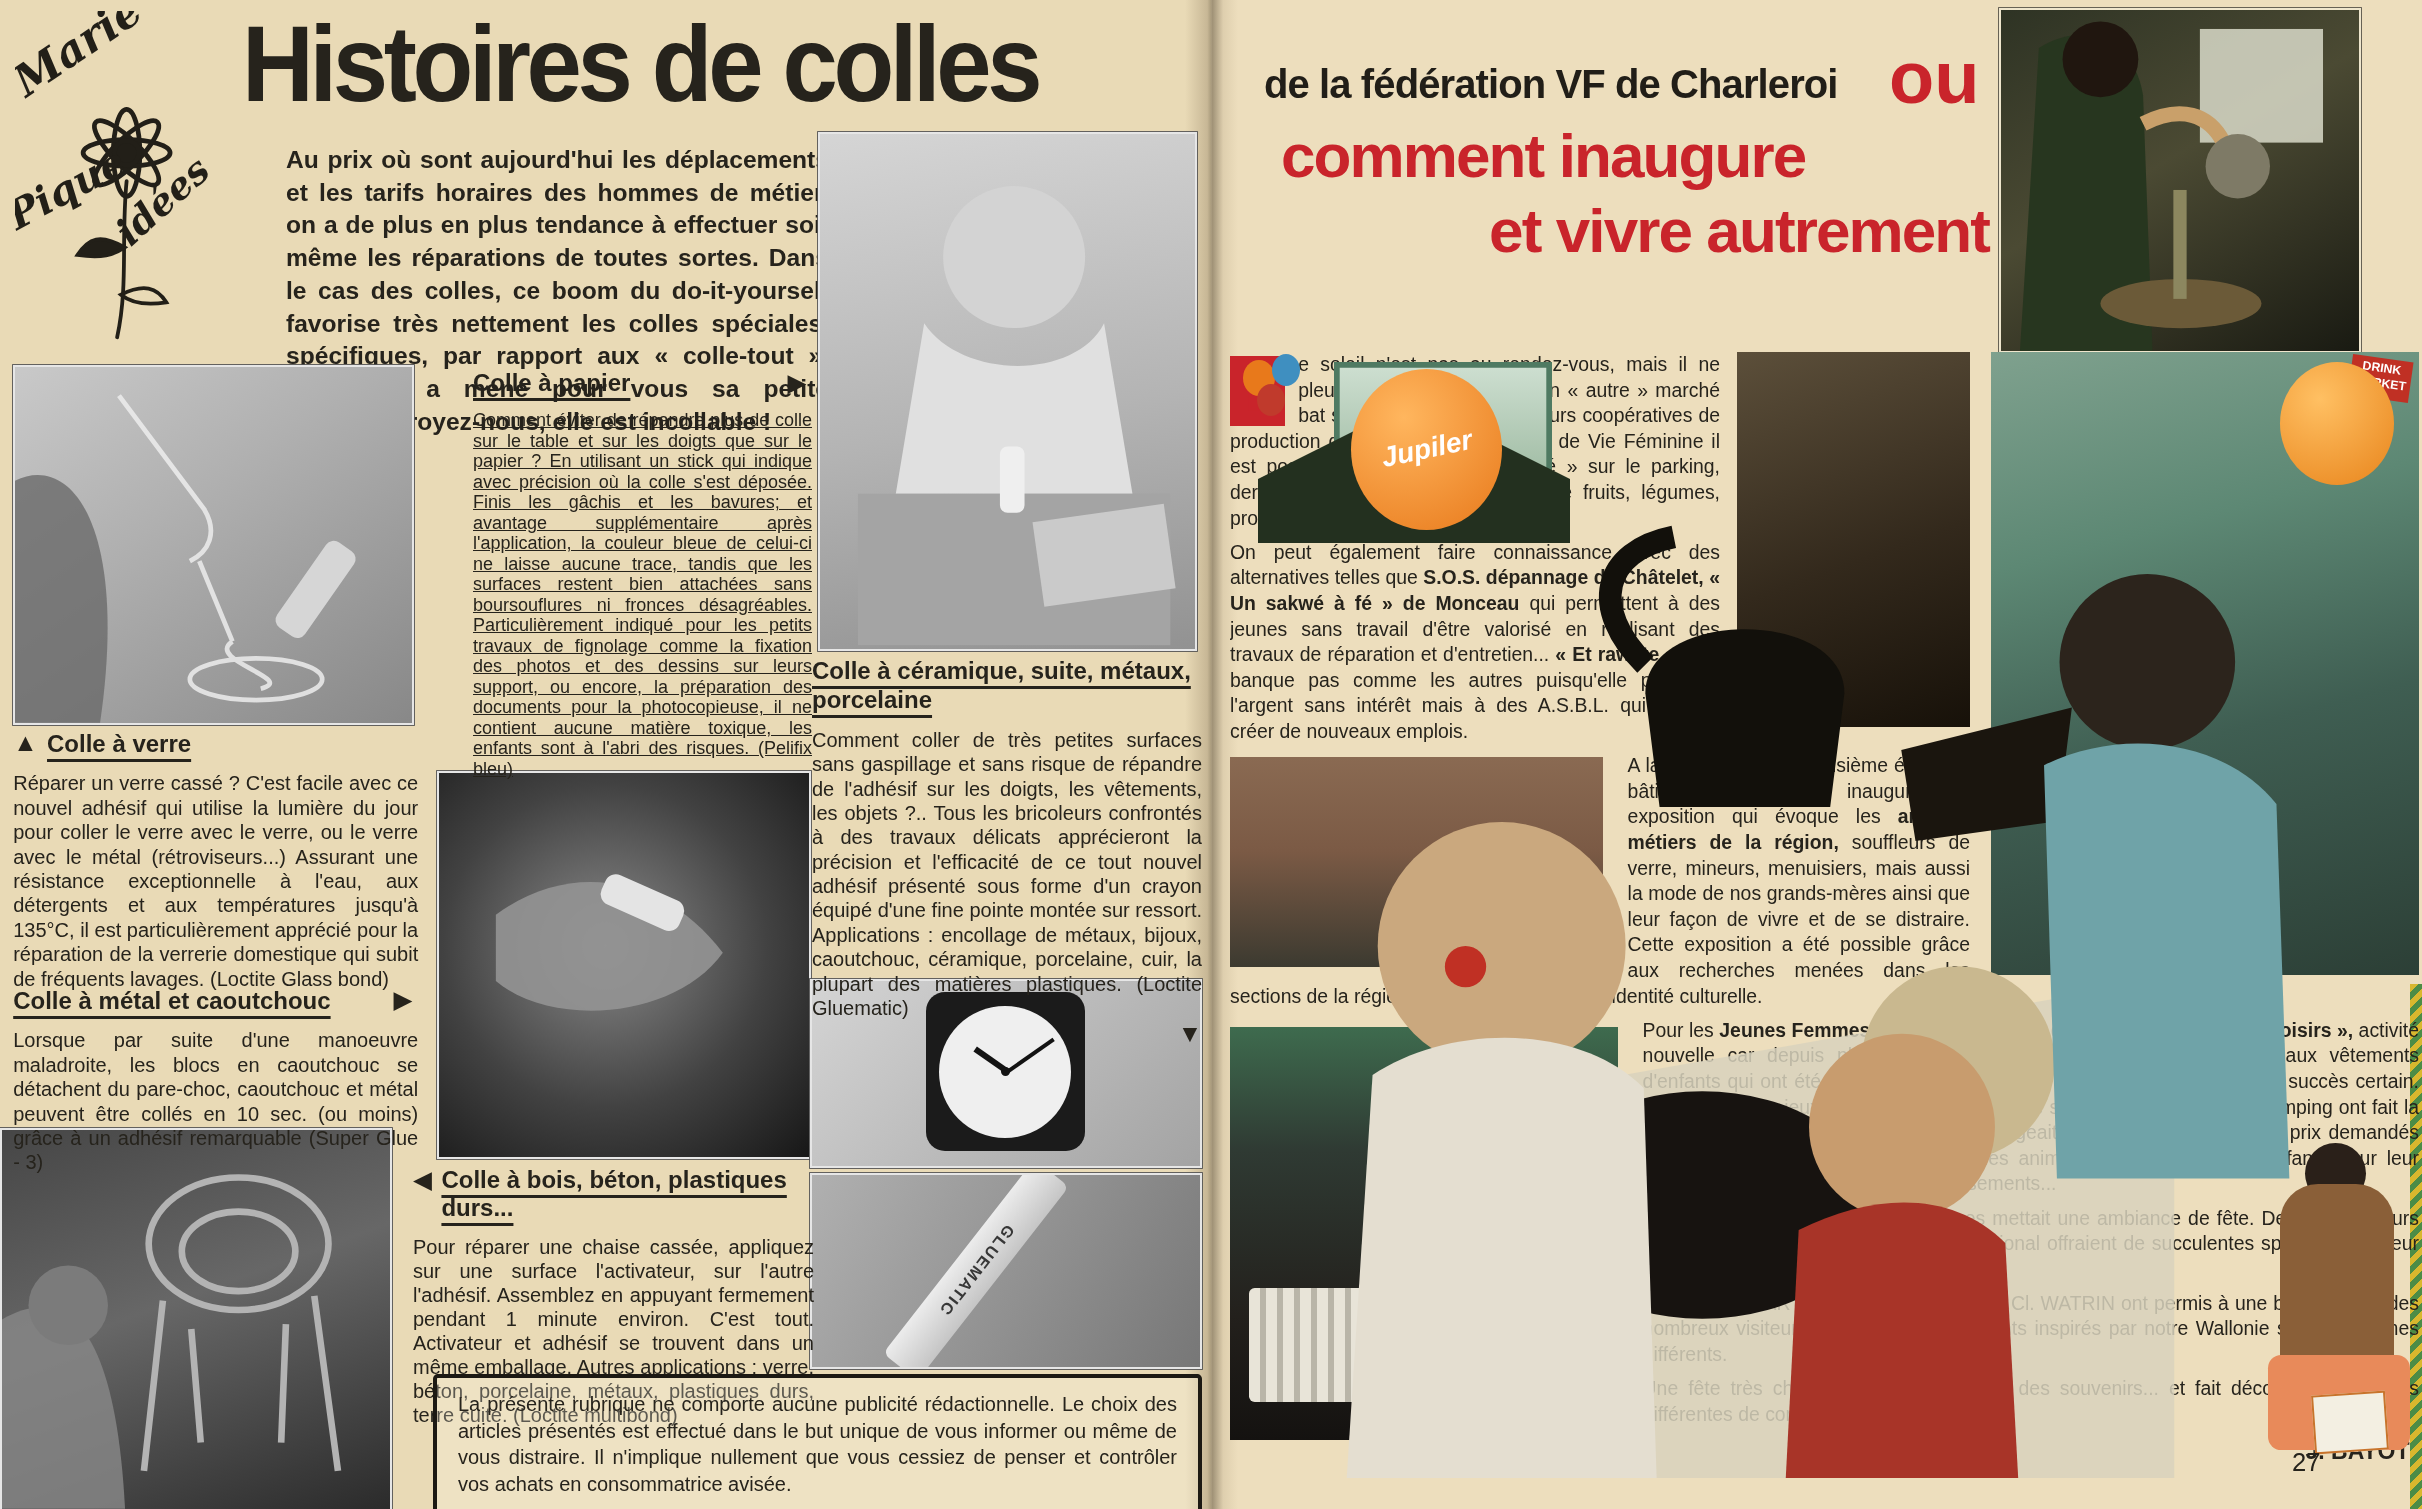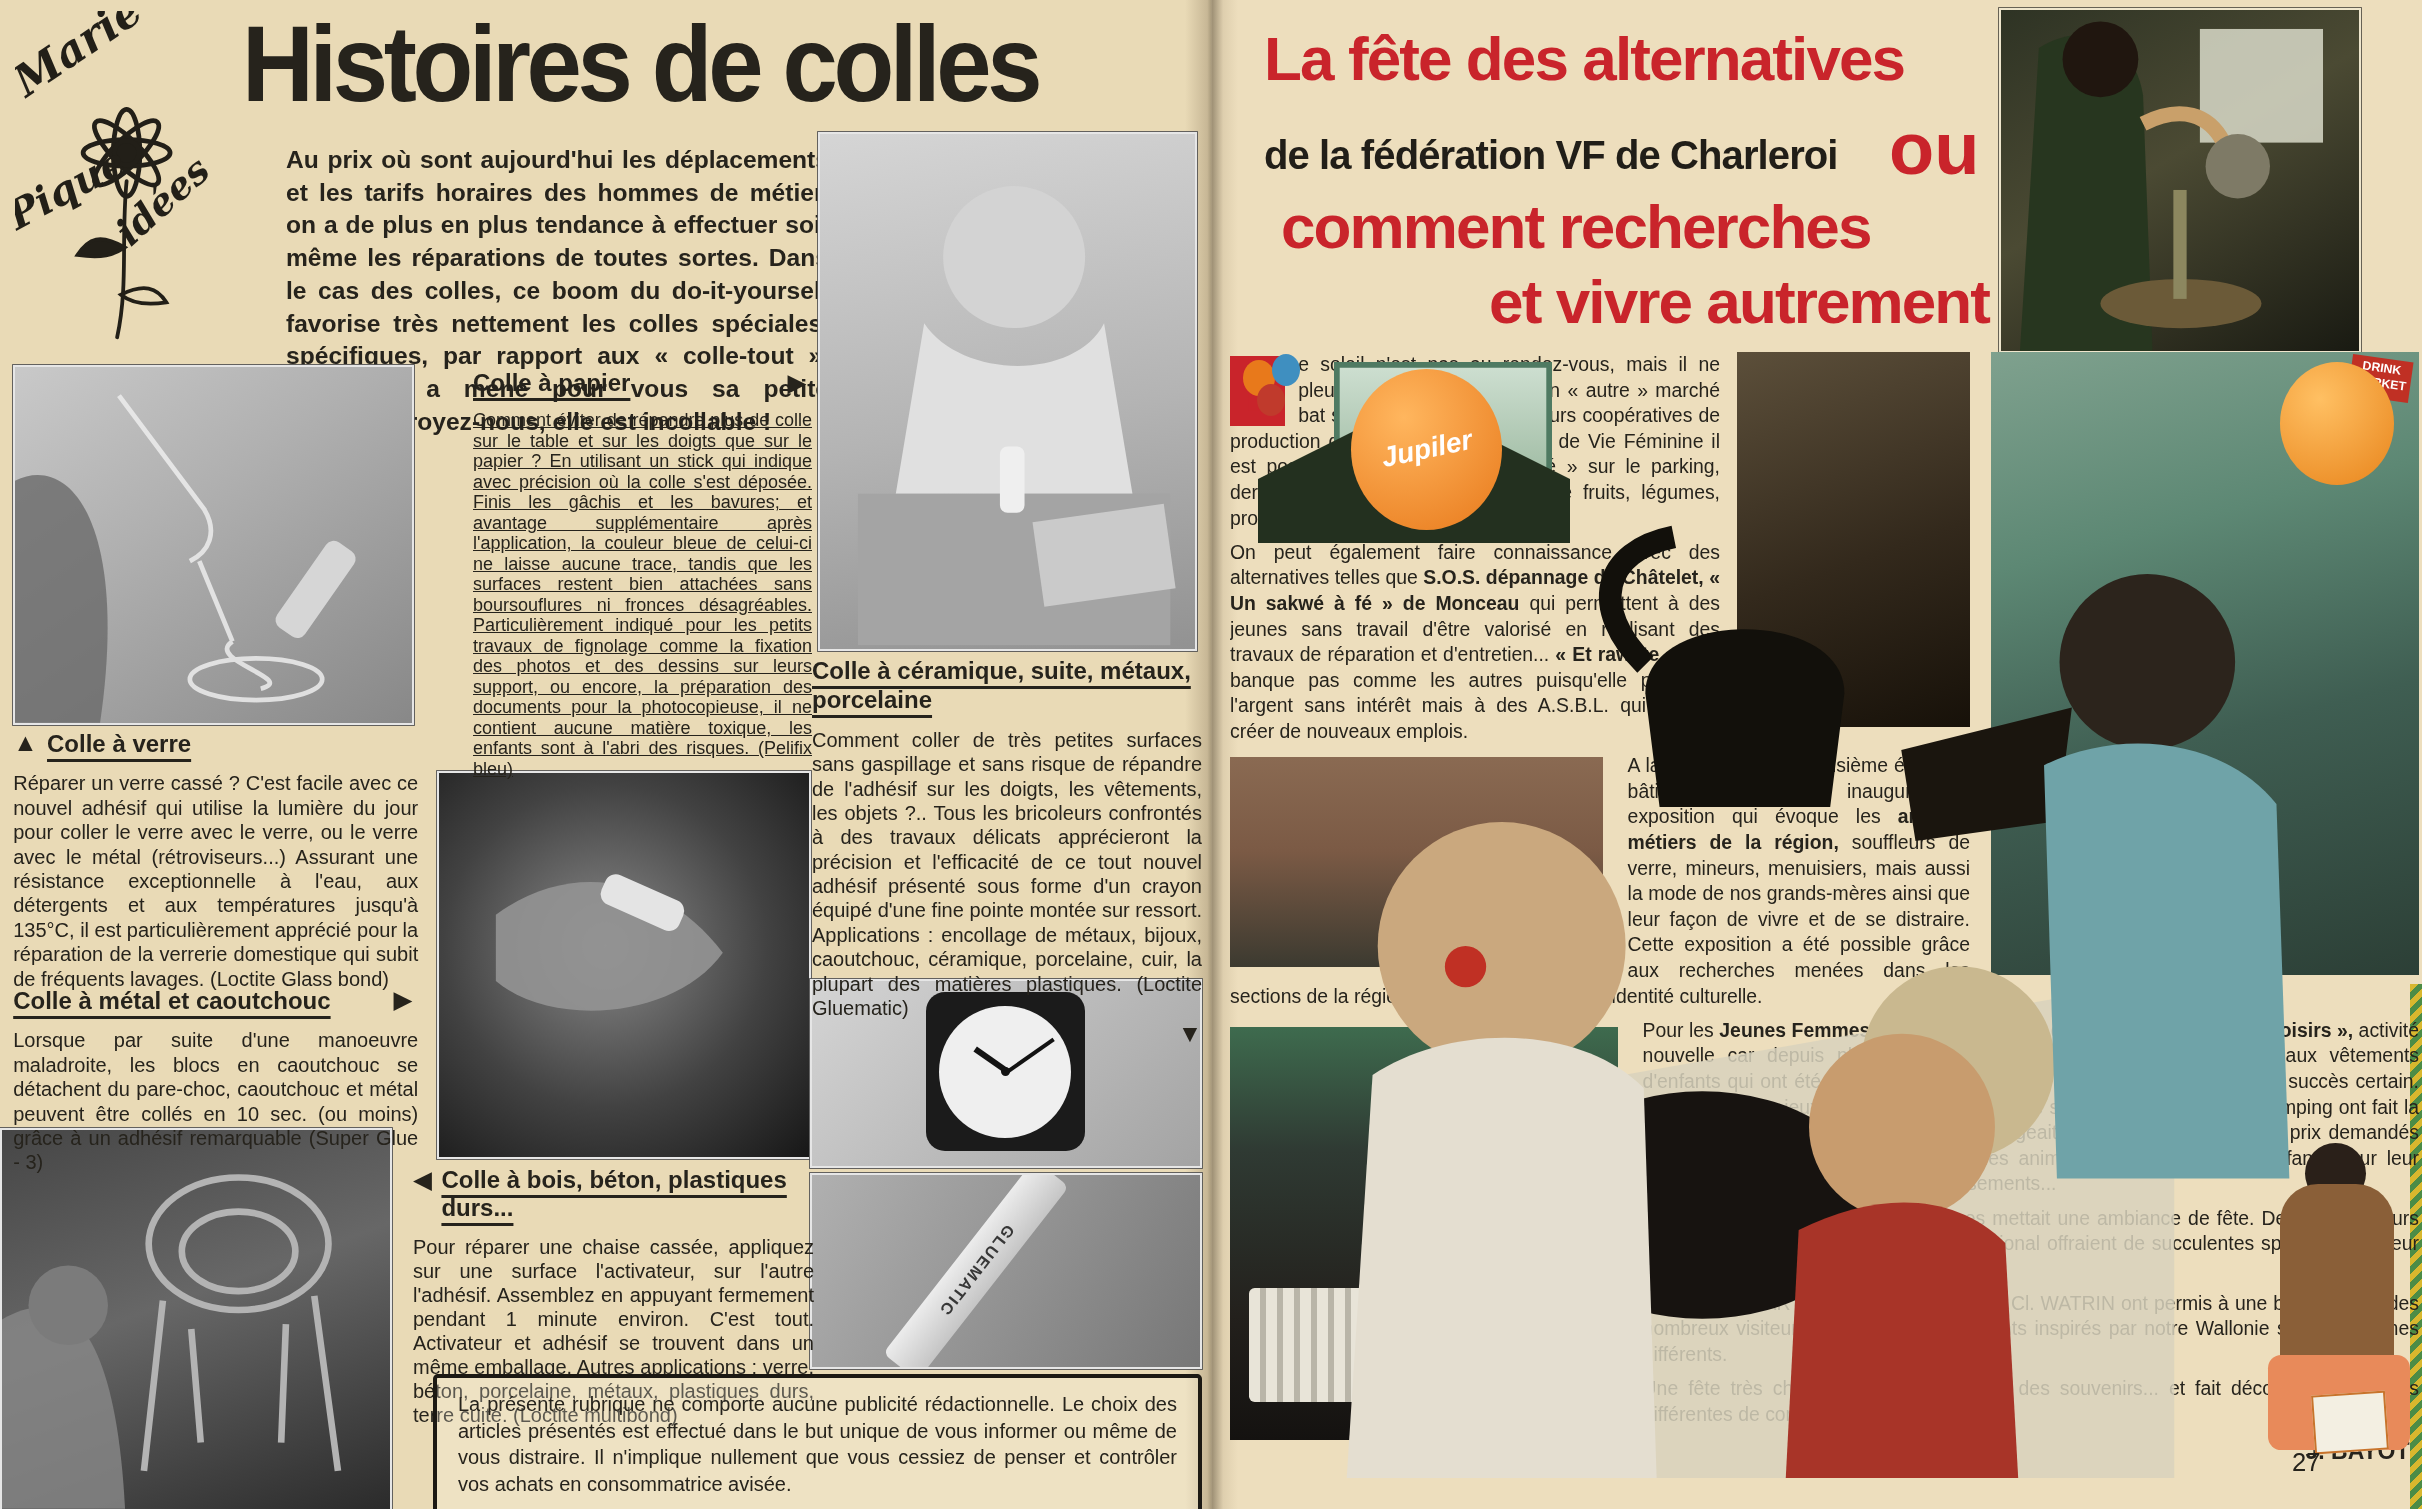--- a/index.html
+++ b/index.html
@@ -249,26 +249,25 @@
   <div class="hdrow">
     <span class="marker">◀</span>
     <h3>Colle à bois, béton, plastiques durs...</h3>
   </div>
   <p>Pour réparer une chaise cassée, appliquez sur une surface l'activateur, sur l'autre l'adhésif. Assemblez en appuyant fermement pendant 1 minute environ. C'est tout. Activateur et adhésif se trouvent dans un même emballage. Autres applications : verre, béton, porcelaine, métaux, plastiques durs, terre cuite. (Loctite multibond)</p>
 </div>
 
 <div class="abs disclaimer">La présente rubrique ne comporte aucune publicité rédactionnelle. Le choix des articles présentés est effectué dans le but unique de vous informer ou même de vous distraire. Il n'implique nullement que vous cessiez de penser et contrôler vos achats en consommatrice avisée.</div>
 
 <div class="abs r-title">
-  <div class="t1">La fête des alternatives</div>
   <div class="t2row">
     <span class="t2">de la fédération VF de Charleroi</span>
     <span class="t2b">ou</span>
   </div>
-  <div class="t3">comment recherches</div>
+  <div class="t3">comment inaugure</div>
   <div class="t4">et vivre autrement</div>
 </div>
 
 <div class="ph ph-tea">
   <svg class="svgfill" viewBox="0 0 378 360">
     <rect x="210" y="20" width="130" height="120" fill="#d9dbc9" opacity=".85"></rect>
     <path d="M40 40 C 90 10, 140 30, 150 90 L160 360 L20 360 Z" fill="#27361f"></path>
     <circle cx="105" cy="52" r="40" fill="#20160f"></circle>
     <path d="M150 120 C 190 100, 220 110, 235 140" stroke="#c9a06a" stroke-width="16" fill="none"></path>
     <circle cx="250" cy="165" r="34" fill="#7e7a66"></circle>

